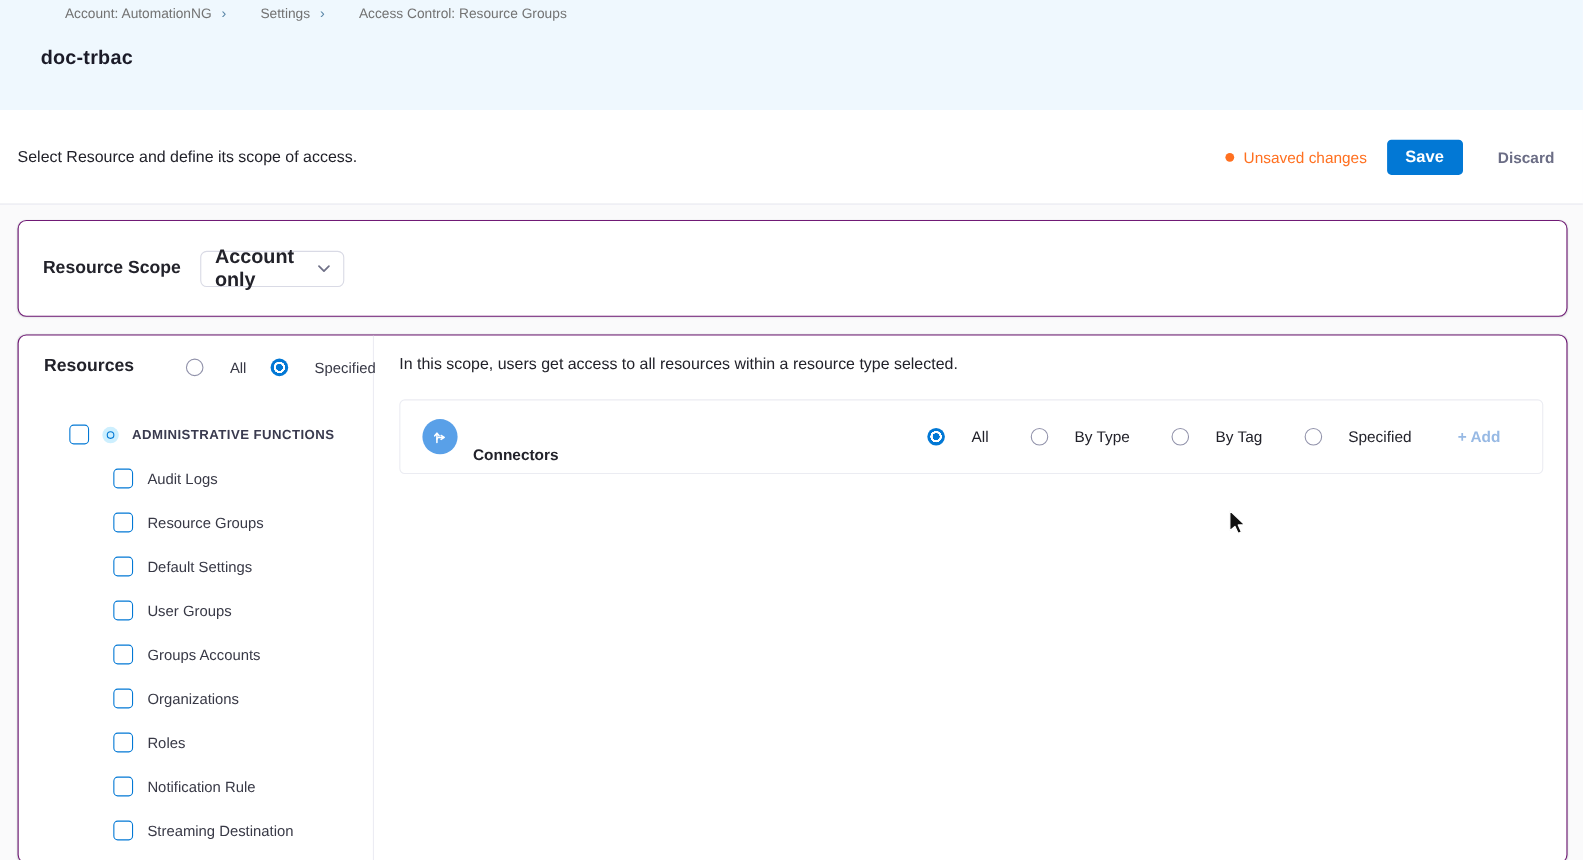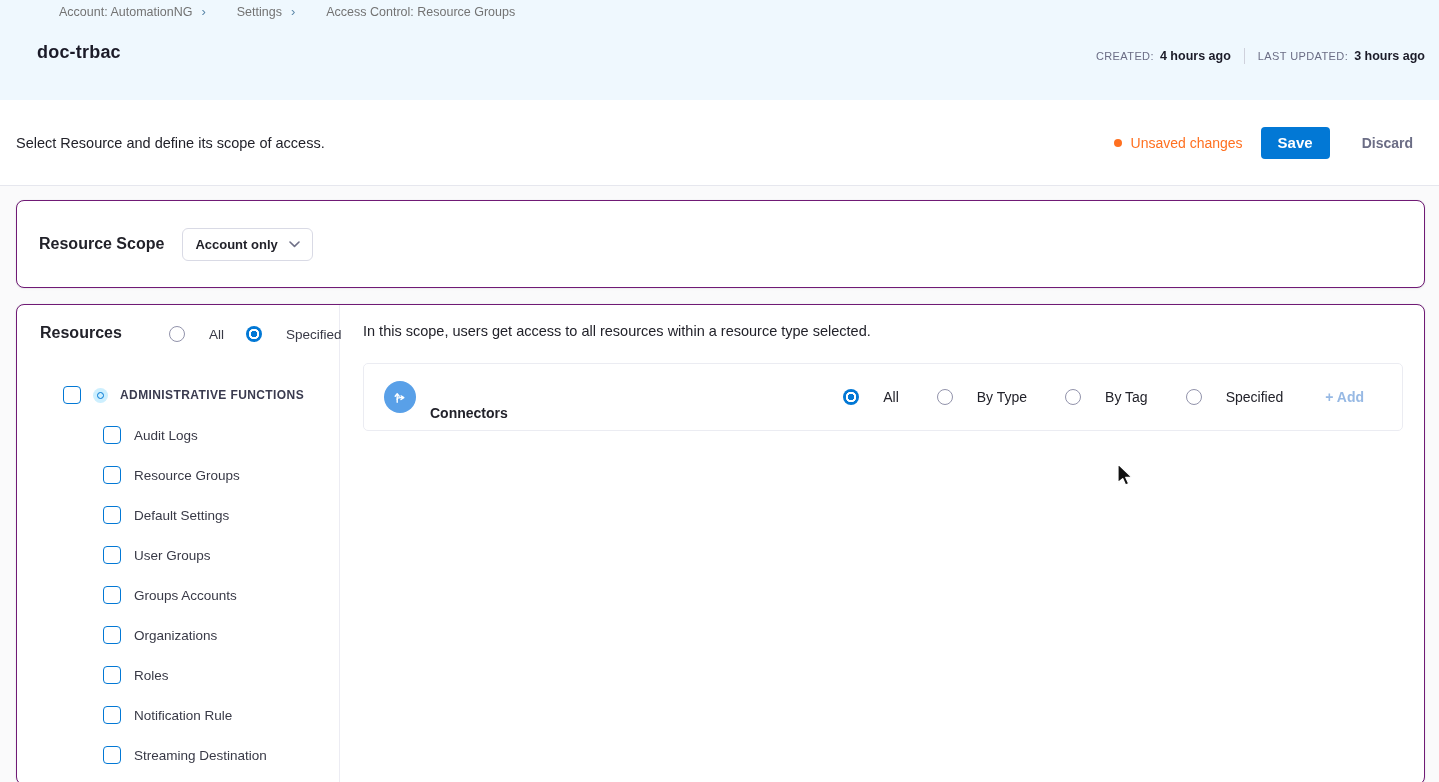--- a/index.html
+++ b/index.html
@@ -26,21 +26,21 @@
   .unsaved-label { color:#ff7020; font-size:14px; margin-right:18px; }
   .btn-save { background:#0278d5; color:#fff; border:none; border-radius:4px; height:32px; padding:0 17px; font-size:15px; font-weight:700; font-family:inherit; cursor:pointer; }
   .btn-discard { background:transparent; border:none; color:#6b6d85; font-size:14px; font-weight:700; font-family:inherit; margin-left:32px; margin-right:12px; cursor:pointer; }
   
   .card { background:#fff; border:1px solid #701a75; border-radius:8px; margin:0 14px 0 16px;
           box-shadow:0 0 1px rgba(40,41,61,.18), 0 1px 2px rgba(96,97,112,.08); }
   .scope-card { margin-top:14px; height:88px; display:flex; align-items:center; padding-left:22px; }
   .section-title { font-size:16px; font-weight:700; color:#22222a; }
   .select { margin-left:18px; width:131px; height:33px; border:1px solid #d9dae5; border-radius:6px; background:#fff;
             display:flex; align-items:center; padding:0 12px; cursor:pointer; }
-  .select-value { font-size:13px; font-weight:600; color:#22222a; }
+  .select-value { font-size:18px; font-weight:600; color:#22222a; }
   .select .chev { margin-left:auto; display:flex; }
   
   .main-card { margin-top:16px; height:481px; position:relative; overflow:hidden; }
   .left-panel { position:absolute; left:0; top:0; bottom:0; width:323px; border-right:1px solid #ececf3; }
   .right-panel { position:absolute; left:324px; right:0; top:0; bottom:0; }
   .resources-title { position:absolute; left:23px; top:19px; }
   .mode-radios { position:absolute; left:152px; top:21px; display:flex; align-items:center; gap:22px; }
   .radio-opt { display:flex; align-items:center; gap:24px; cursor:pointer; }
   .radio-opt .opt-label { font-size:13.5px; color:#383946; }
   .radio { width:16px; height:16px; border-radius:50%; border:1.6px solid #9293ab; background:#fff; flex:0 0 auto; }
@@ -71,27 +71,20 @@
 
 <div class="topbar">
   <div class="breadcrumb">
     <a>Account: AutomationNG</a>
     <span class="crumb-sep">›</span>
     <a>Settings</a>
     <span class="crumb-sep">›</span>
     <a>Access Control: Resource Groups</a>
   </div>
   <div class="page-title">doc-trbac</div>
-  <div class="header-meta">
-    <span class="meta-label">CREATED:</span>
-    <span class="meta-value">4 hours ago</span>
-    <span class="meta-divider"></span>
-    <span class="meta-label">LAST UPDATED:</span>
-    <span class="meta-value">3 hours ago</span>
-  </div>
 </div>
 
 <div class="toolbar">
   <div class="toolbar-desc">Select Resource and define its scope of access.</div>
   <div class="toolbar-right">
     <span class="unsaved-dot"></span>
     <span class="unsaved-label">Unsaved changes</span>
     <button class="btn-save">Save</button>
     <button class="btn-discard">Discard</button>
   </div>

